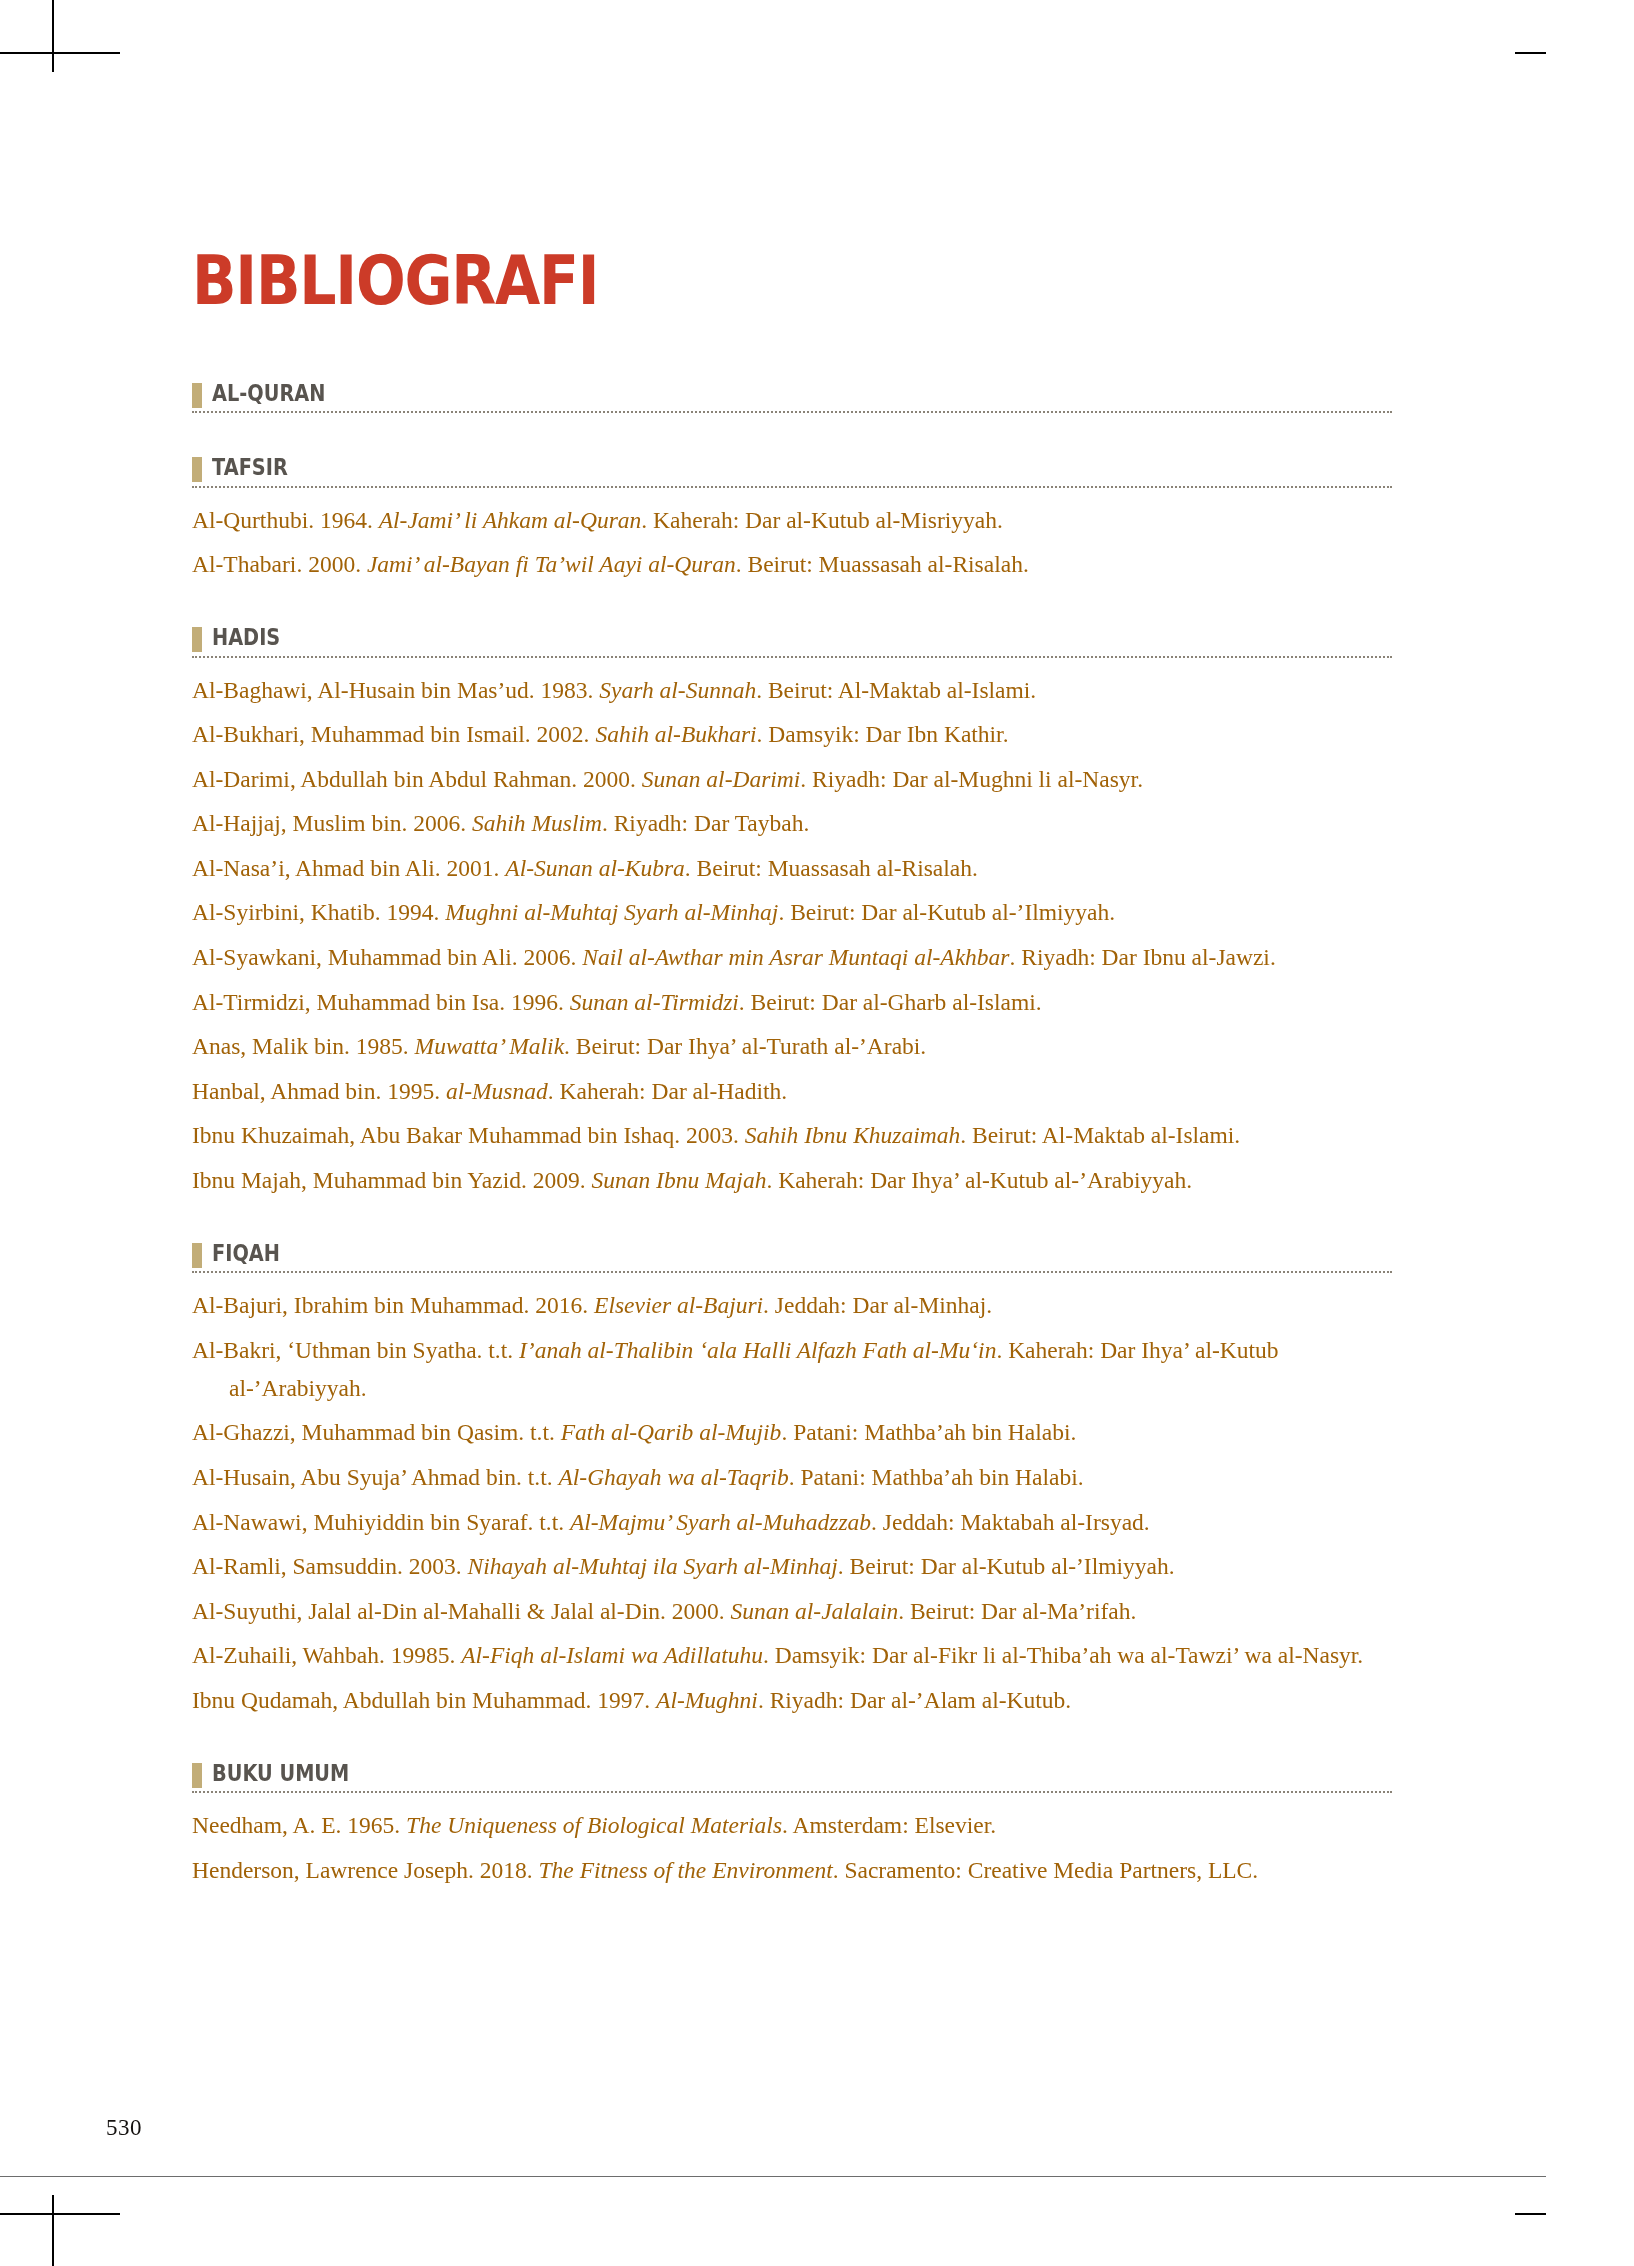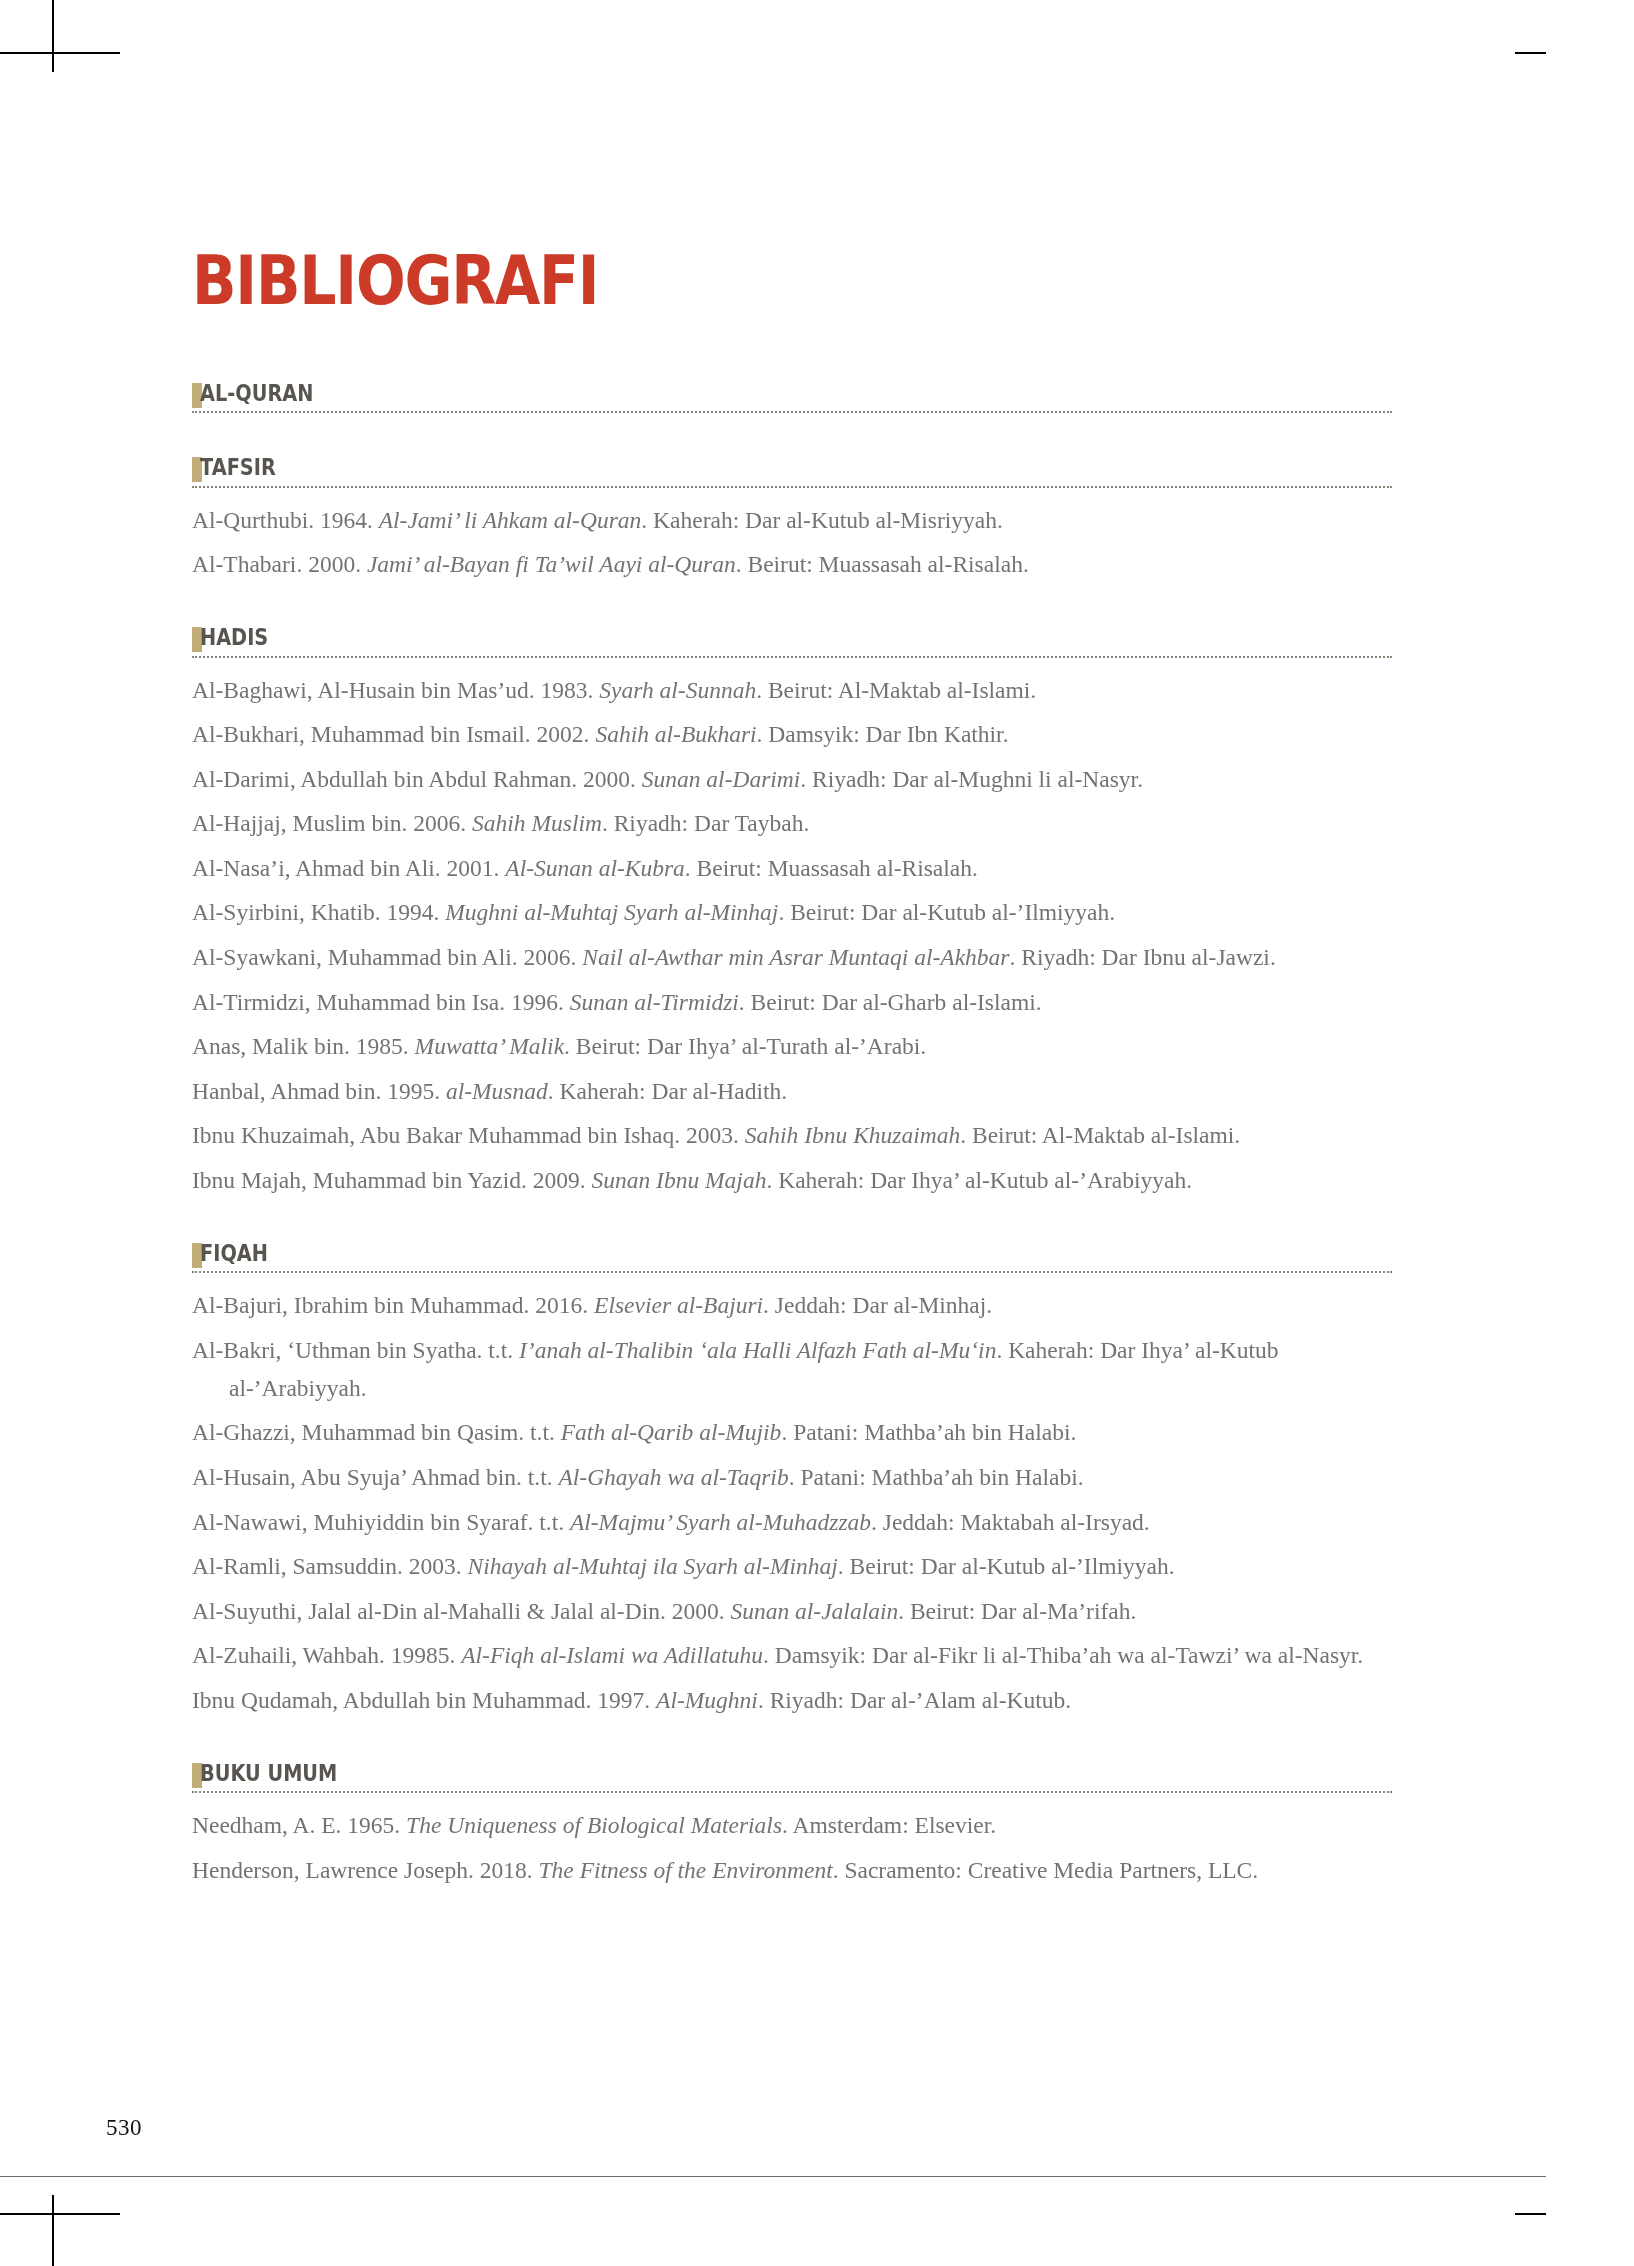--- a/index.html
+++ b/index.html
@@ -56,21 +56,21 @@
 
   
   .section {
     margin-top: 54px;
   }
   .section.first { margin-top: 66px; }
   .section.sub   { margin-top: 42px; }
 
   .section-head {
     position: relative;
-    padding-left: 8px;
+    padding-left: 20px;
     padding-bottom: 4.6px;
     border-bottom: 2.3px dotted #8a8377;
   }
   .section-bar {
     position: absolute;
     left: 0;
     top: 1.8px;
     bottom: 3.7px;
     width: 10px;
     background: #c2ad78;
@@ -87,21 +87,21 @@
     transform-origin: left center;
   }
 
   
   .entries {
     margin-top: 13px;
   }
   .entry {
     font-size: 23.5px;
     line-height: 1.62;
-    color: #737373;
+    color: #a16207;
     text-indent: -37px;
     padding-left: 37px;
     margin: 0 0 6.5px 0;
     text-align: left;
   }
   .entry i { font-style: italic; }
 
   
   .page-number {
     position: absolute;

